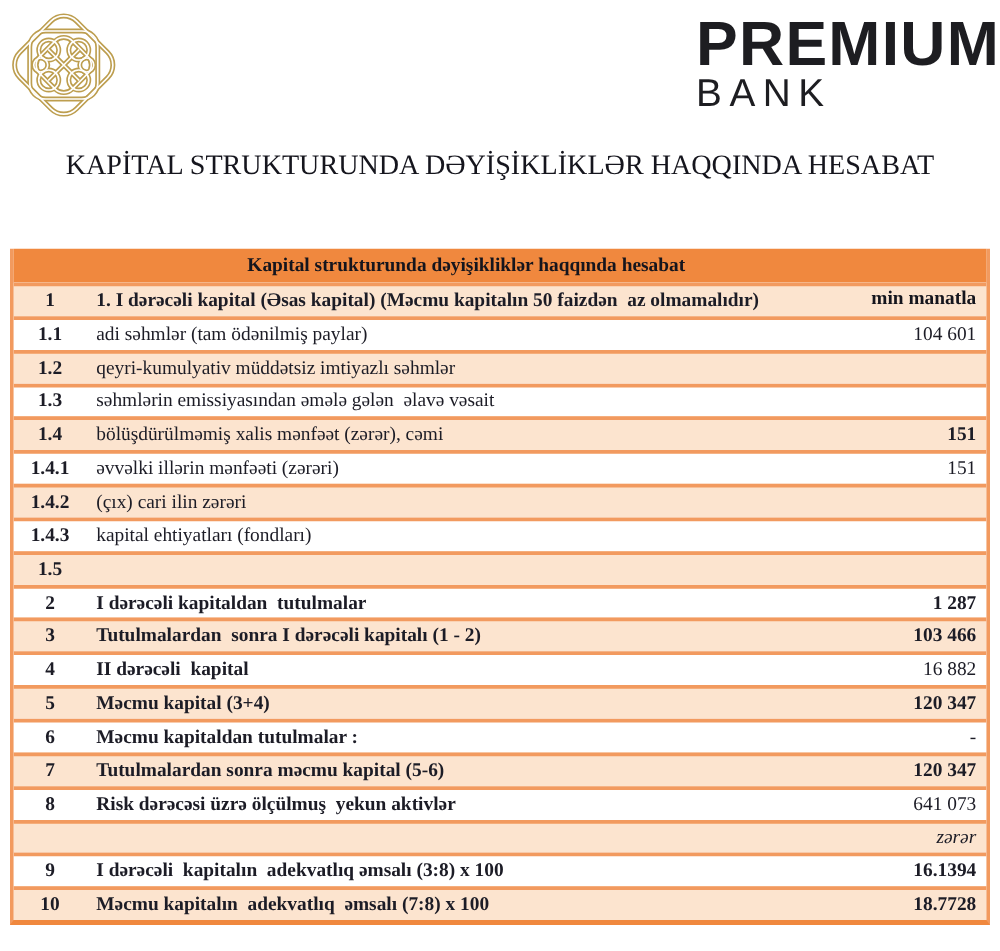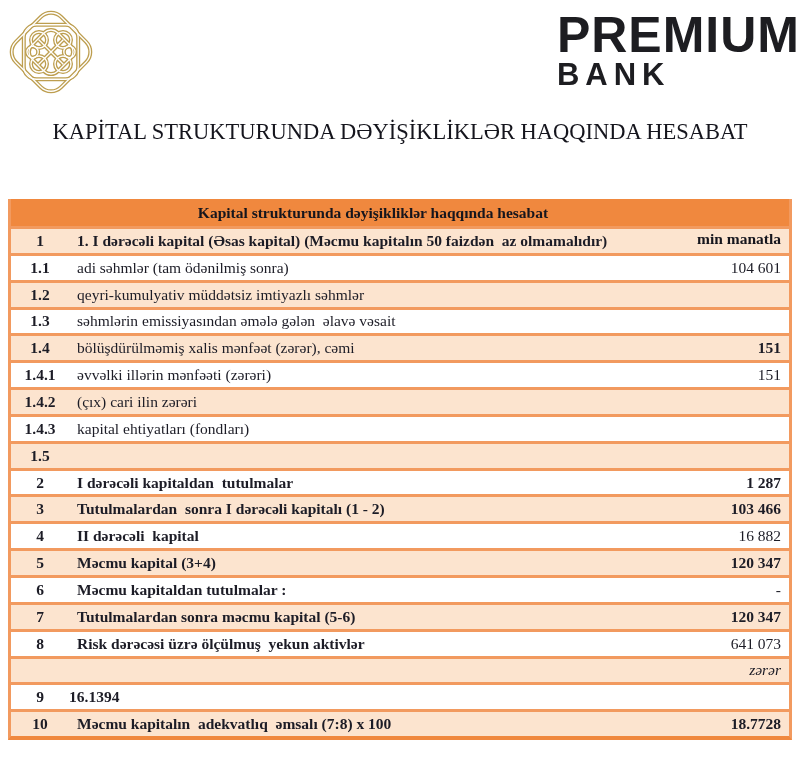--- a/index.html
+++ b/index.html
@@ -29,21 +29,21 @@
   .logo-name{
     font-family:"Liberation Sans","DejaVu Sans",sans-serif;
     font-weight:700;
     font-size:50px;
     line-height:46px;
     letter-spacing:1px;
     color:#1D1D21;
   }
   .logo-subname{
     font-family:"Liberation Sans","DejaVu Sans",sans-serif;
-    font-weight:700;
+    font-weight:400;
     font-size:31px;
     line-height:34px;
     letter-spacing:6px;
     color:#1D1D21;
   }
 
   
   .page-title{
     margin-top:18px;
     text-align:center;
@@ -159,21 +159,21 @@
     <div class="t-unit">min manatla</div>
   </div>
   <div>
       <div class="trow shaded">
         <div class="cell-no">1</div>
         <div class="cell-label bold">1. I dərəcəli kapital (Əsas kapital) (Məcmu kapitalın 50 faizdən  az olmamalıdır)</div>
         <div class="cell-value"></div>
       </div>
       <div class="trow">
         <div class="cell-no">1.1</div>
-        <div class="cell-label">adi səhmlər (tam ödənilmiş sonra)</div>
+        <div class="cell-label">adi səhmlər (tam ödənilmiş paylar)</div>
         <div class="cell-value">104 601</div>
       </div>
       <div class="trow shaded">
         <div class="cell-no">1.2</div>
         <div class="cell-label">qeyri-kumulyativ müddətsiz imtiyazlı səhmlər</div>
         <div class="cell-value"></div>
       </div>
       <div class="trow">
         <div class="cell-no">1.3</div>
         <div class="cell-label">səhmlərin emissiyasından əmələ gələn  əlavə vəsait</div>
@@ -238,20 +238,21 @@
         <div class="cell-label bold">Risk dərəcəsi üzrə ölçülmuş  yekun aktivlər</div>
         <div class="cell-value">641 073</div>
       </div>
       <div class="trow shaded">
         <div class="cell-no"></div>
         <div class="cell-label"></div>
         <div class="cell-value italic">zərər</div>
       </div>
       <div class="trow">
         <div class="cell-no">9</div>
+        <div class="cell-label bold">I dərəcəli  kapitalın  adekvatlıq əmsalı (3:8) x 100</div>
         <div class="cell-value bold">16.1394</div>
       </div>
       <div class="trow shaded">
         <div class="cell-no">10</div>
         <div class="cell-label bold">Məcmu kapitalın  adekvatlıq  əmsalı (7:8) x 100</div>
         <div class="cell-value bold">18.7728</div>
       </div>
     </div>
 </div>
 

